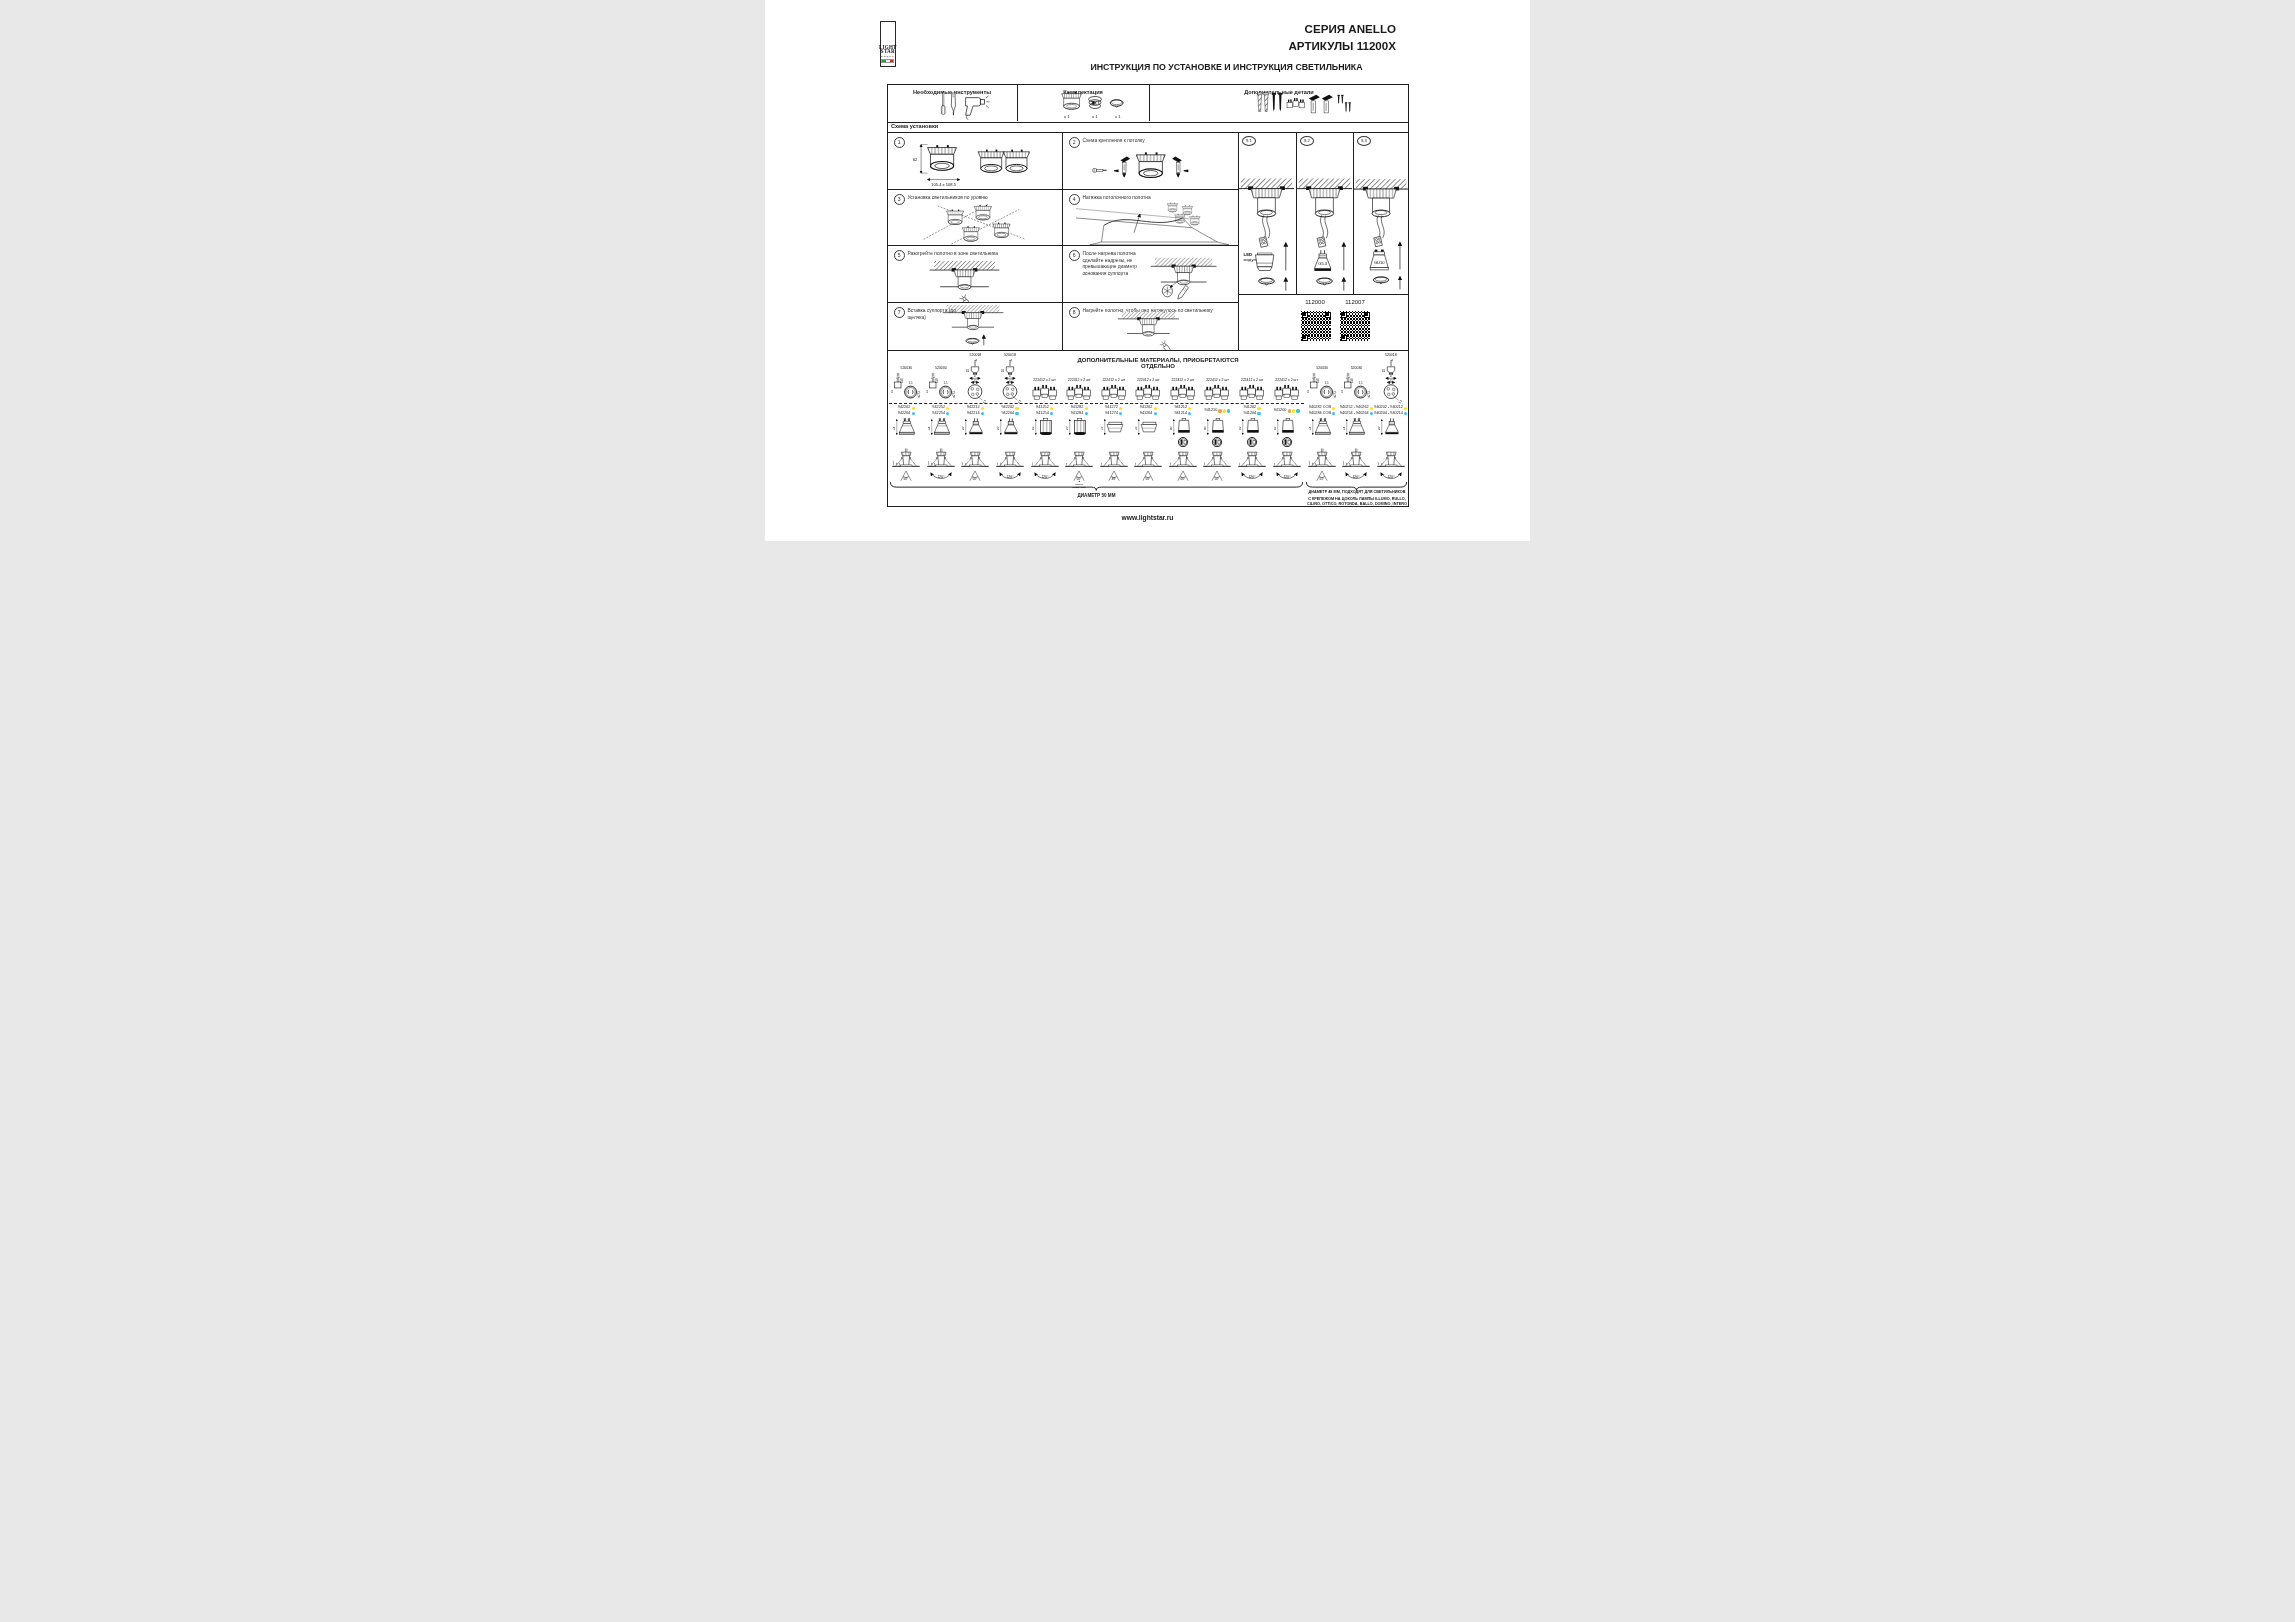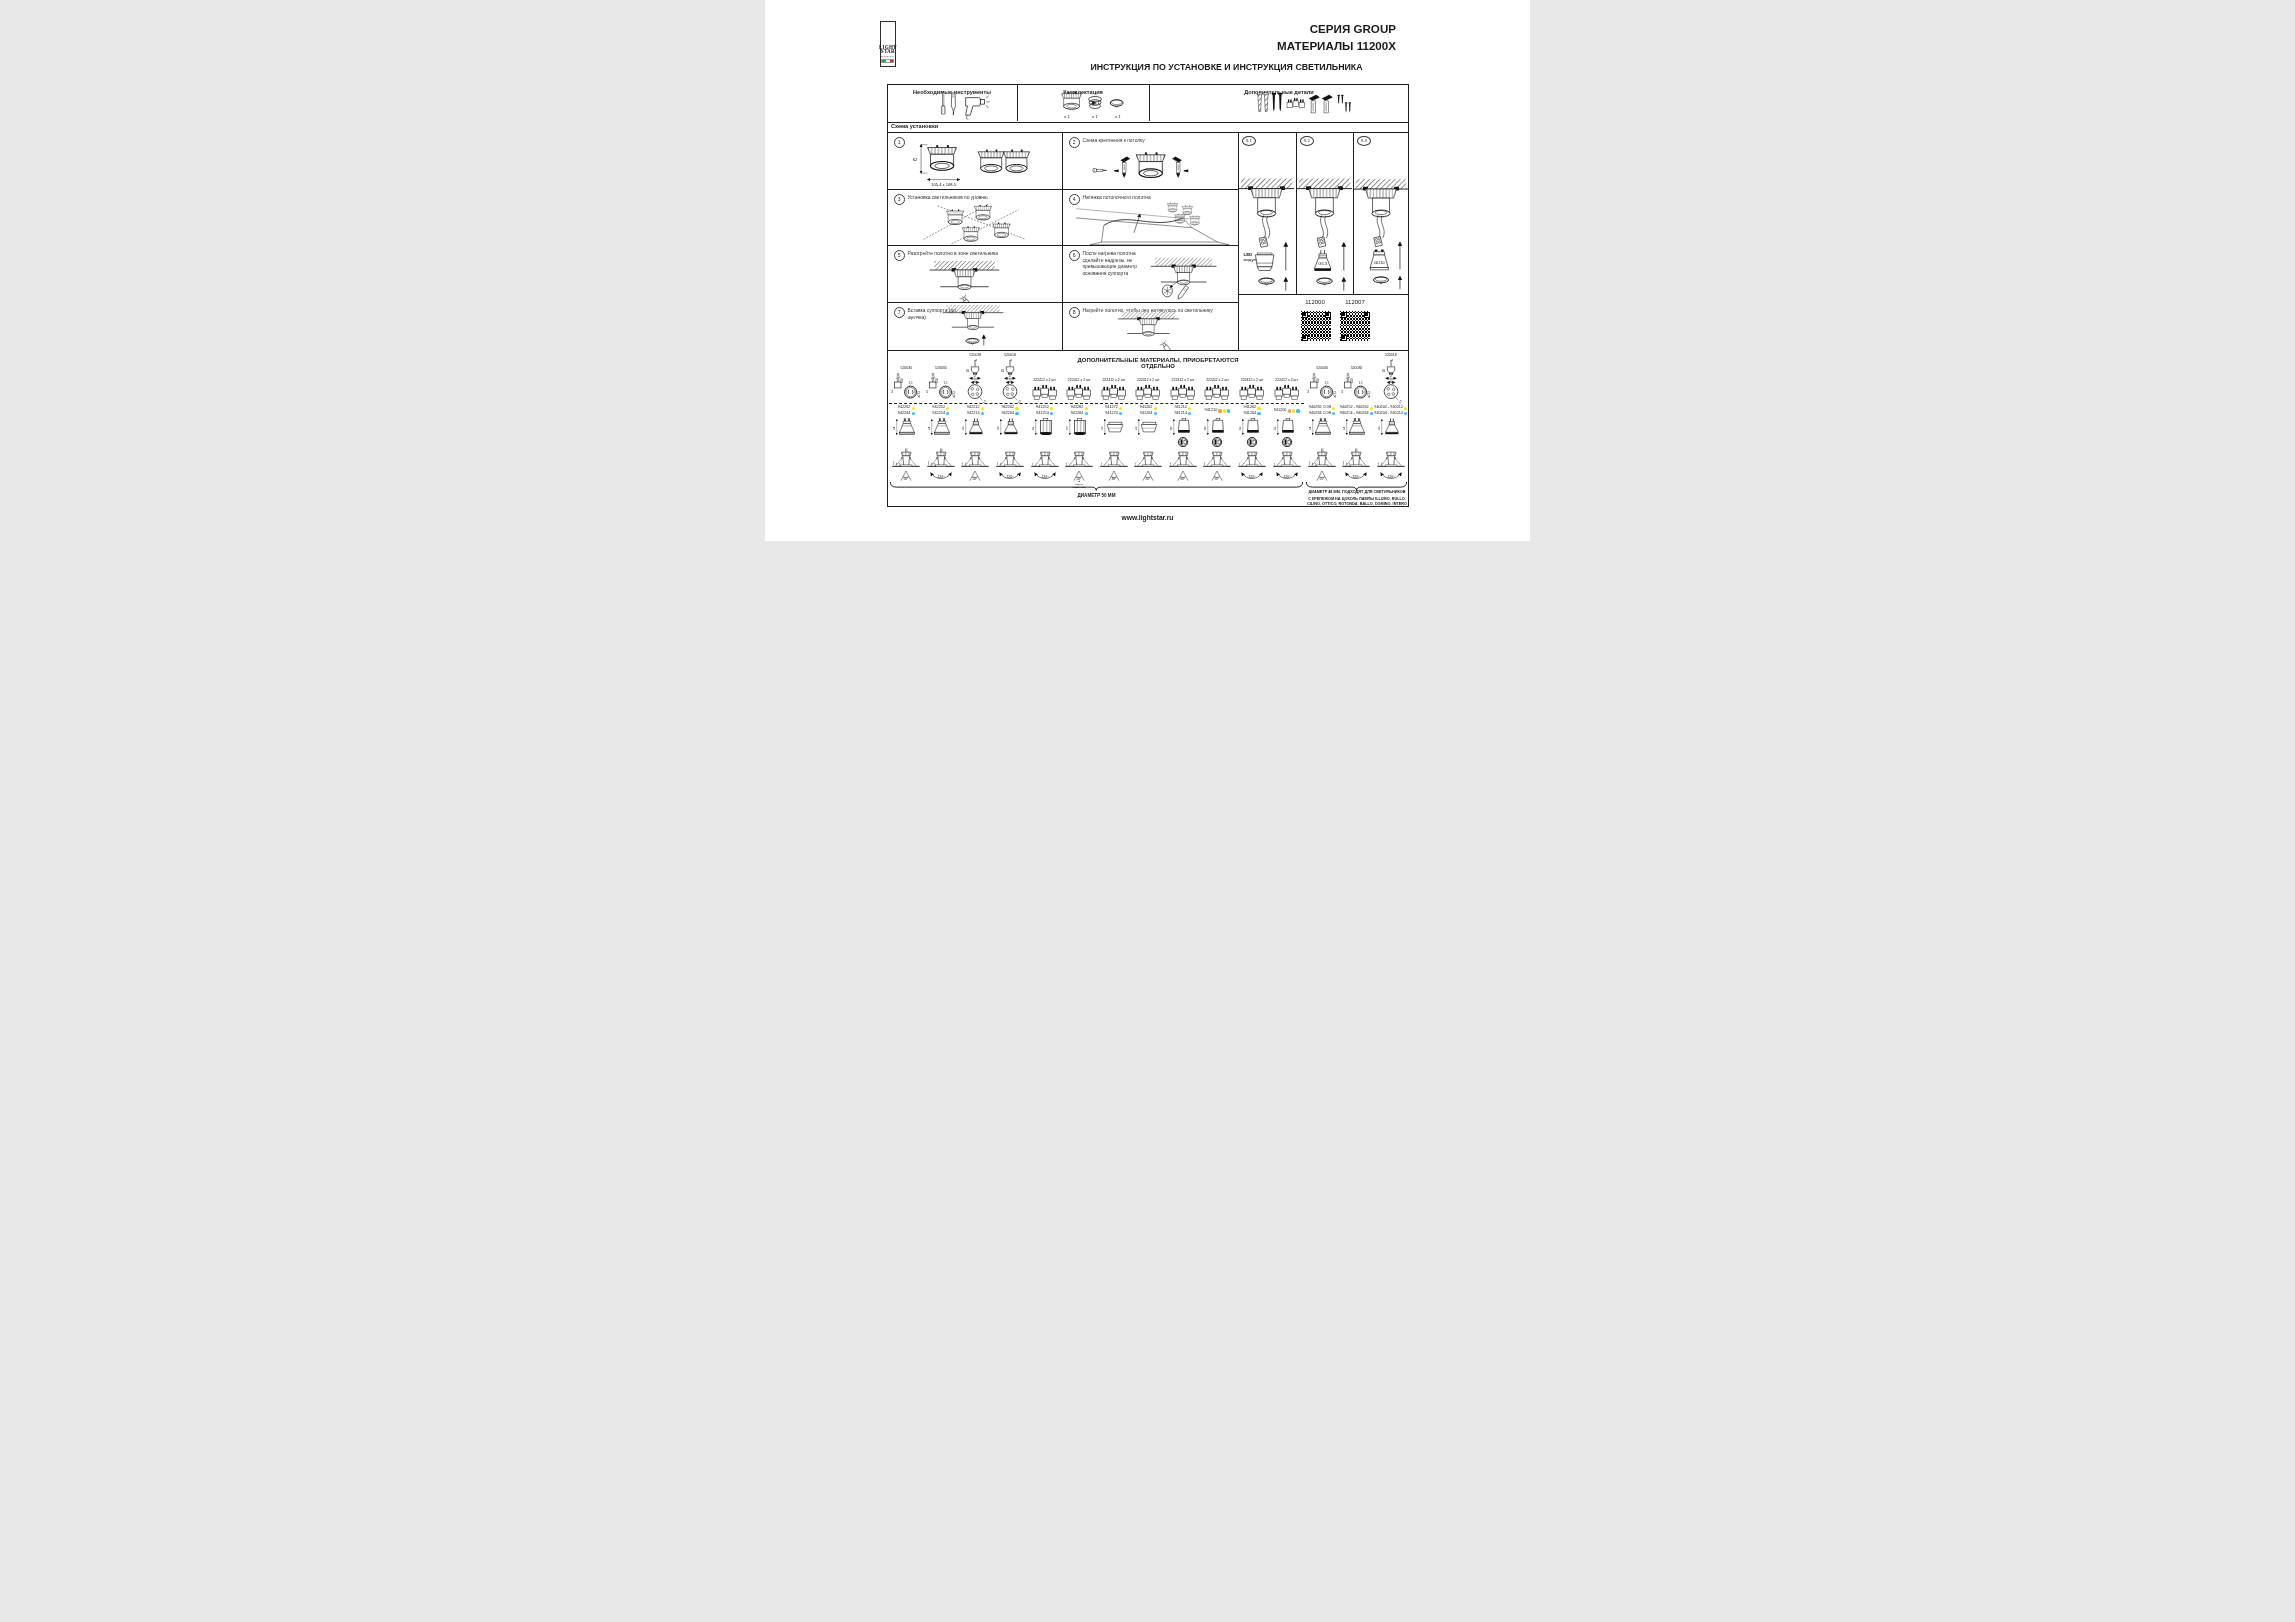--- a/index.html
+++ b/index.html
@@ -103,22 +103,22 @@
     <div class="l1">LIGHT</div>
     <div class="l1">STAR</div>
     <div class="l3">GROUP</div>
     <div class="flag">
         <i style="background:#2e9e3e"></i>
         <i style="background:#fff"></i>
         <i style="background:#d22"></i>
       </div>
   </div>
 
-  <div class="abs ttl" style="left:504px;top:22px;width:127px;font-size:11.6px;text-align:right;">СЕРИЯ GROUP</div>
-  <div class="abs ttl" style="left:504px;top:39px;width:127px;font-size:11.6px;text-align:right;">МАТЕРИАЛЫ 11200X</div>
+  <div class="abs ttl" style="left:504px;top:22px;width:127px;font-size:11.6px;text-align:right;">СЕРИЯ ANELLO</div>
+  <div class="abs ttl" style="left:504px;top:39px;width:127px;font-size:11.6px;text-align:right;">АРТИКУЛЫ 11200X</div>
   <div class="abs ttl" style="left:296px;top:62px;width:331px;font-size:8.8px;">ИНСТРУКЦИЯ ПО УСТАНОВКЕ И ИНСТРУКЦИЯ СВЕТИЛЬНИКА</div>
 
   <div class="frame" style="left:122px;top:84px;width:522px;height:423px;"></div>
   <div class="hline" style="left:122px;top:122px;width:522px;"></div>
   <div class="hline" style="left:122px;top:132px;width:522px;"></div>
   <div class="hline" style="left:122px;top:189px;width:352px;height:0.7px;"></div>
   <div class="hline" style="left:122px;top:245px;width:352px;height:0.7px;"></div>
   <div class="hline" style="left:122px;top:302px;width:352px;height:0.7px;"></div>
   <div class="hline" style="left:473px;top:294px;width:171px;height:0.7px;"></div>
   <div class="hline" style="left:122px;top:350px;width:522px;"></div>

